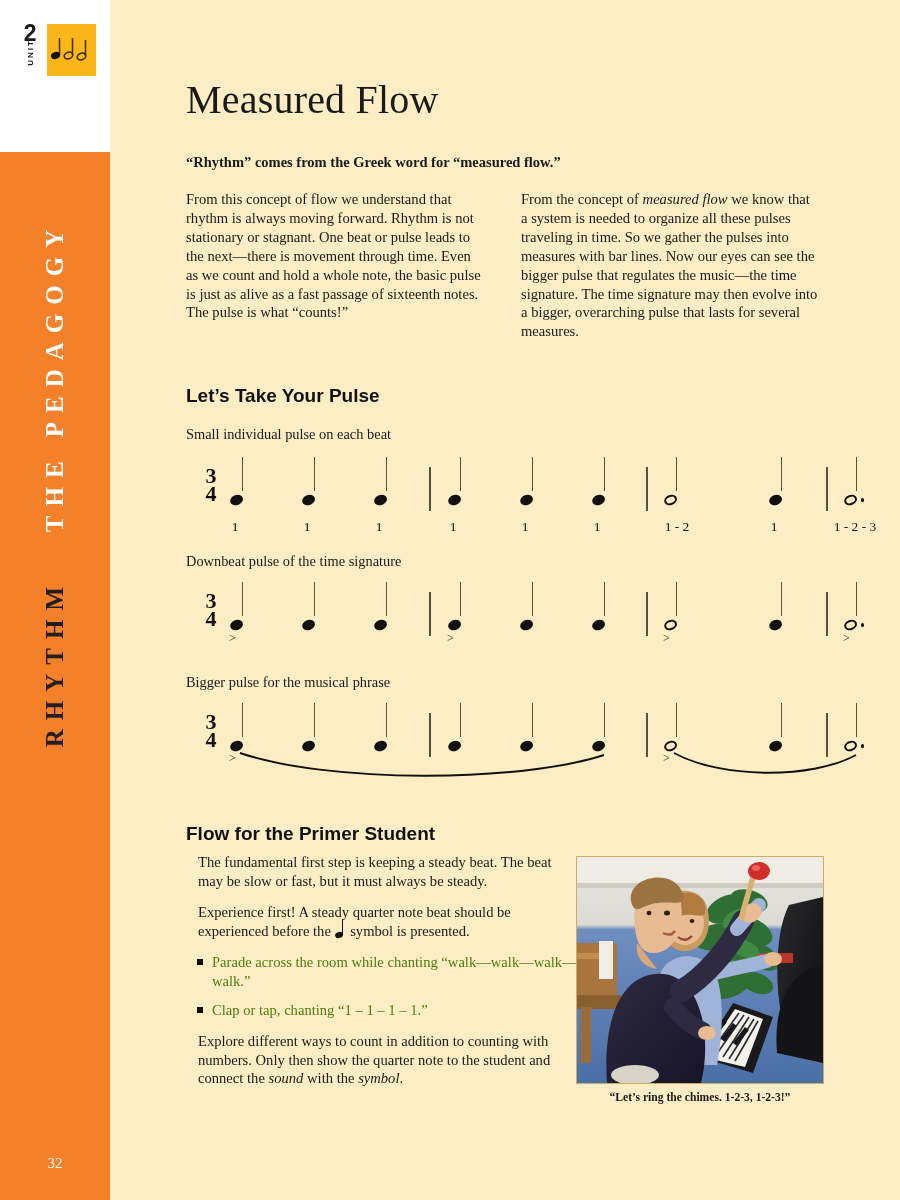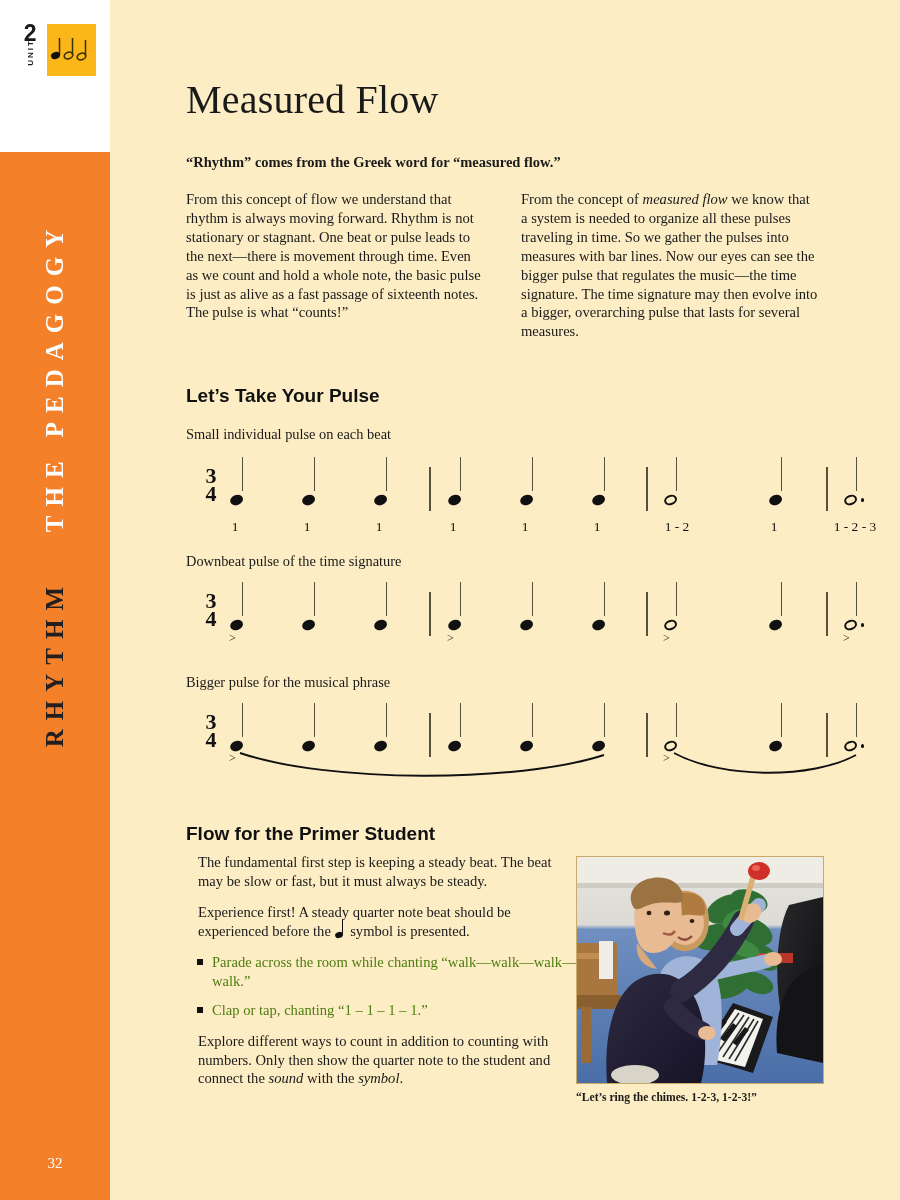--- a/index.html
+++ b/index.html
@@ -305,21 +305,21 @@
     width: 248px;
     height: 228px;
     border: 1px solid #c9ac6a;
     box-sizing: border-box;
     overflow: hidden;
     position: relative;
     background: #2b3a55;
   }
   #photo-caption {
     margin-top: 7px;
-    text-align: left;
+    text-align: center;
     font-family: "Liberation Serif", serif;
     font-weight: bold;
     font-size: 11.6px;
     color: #1a1a1a;
   }
   em { font-style: italic; }
 </style>
 </head>
 <body>
 

